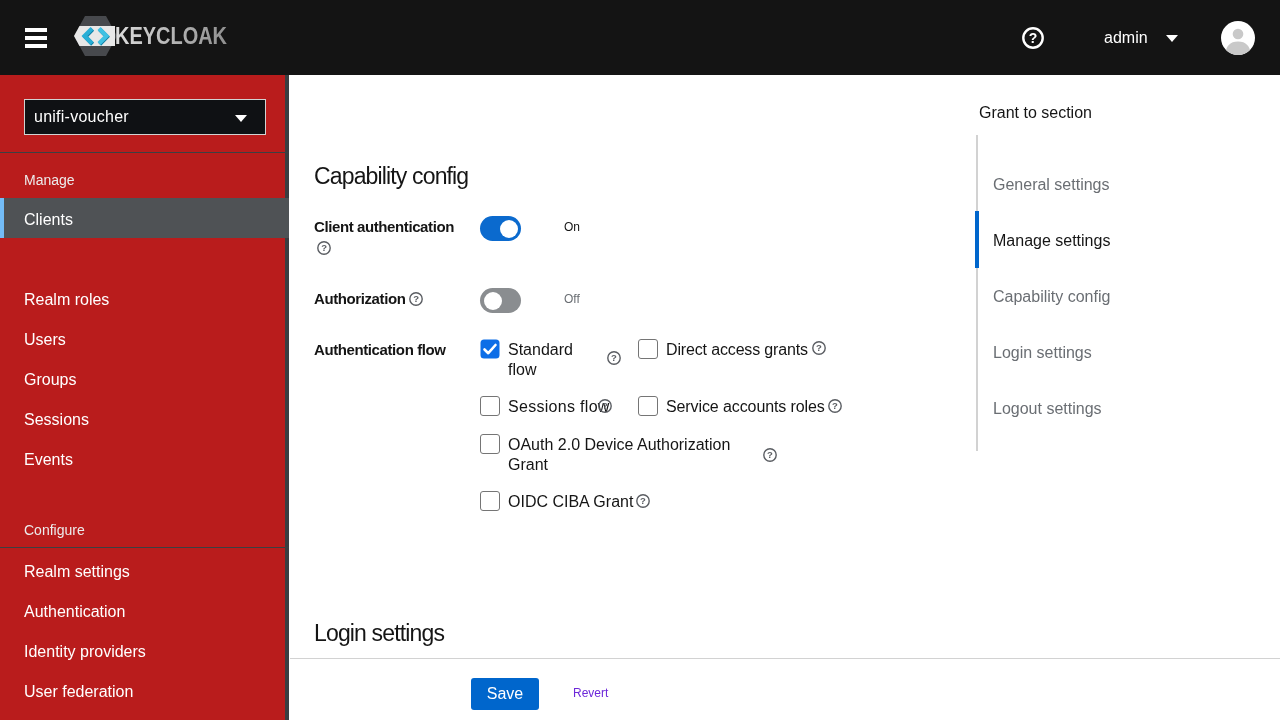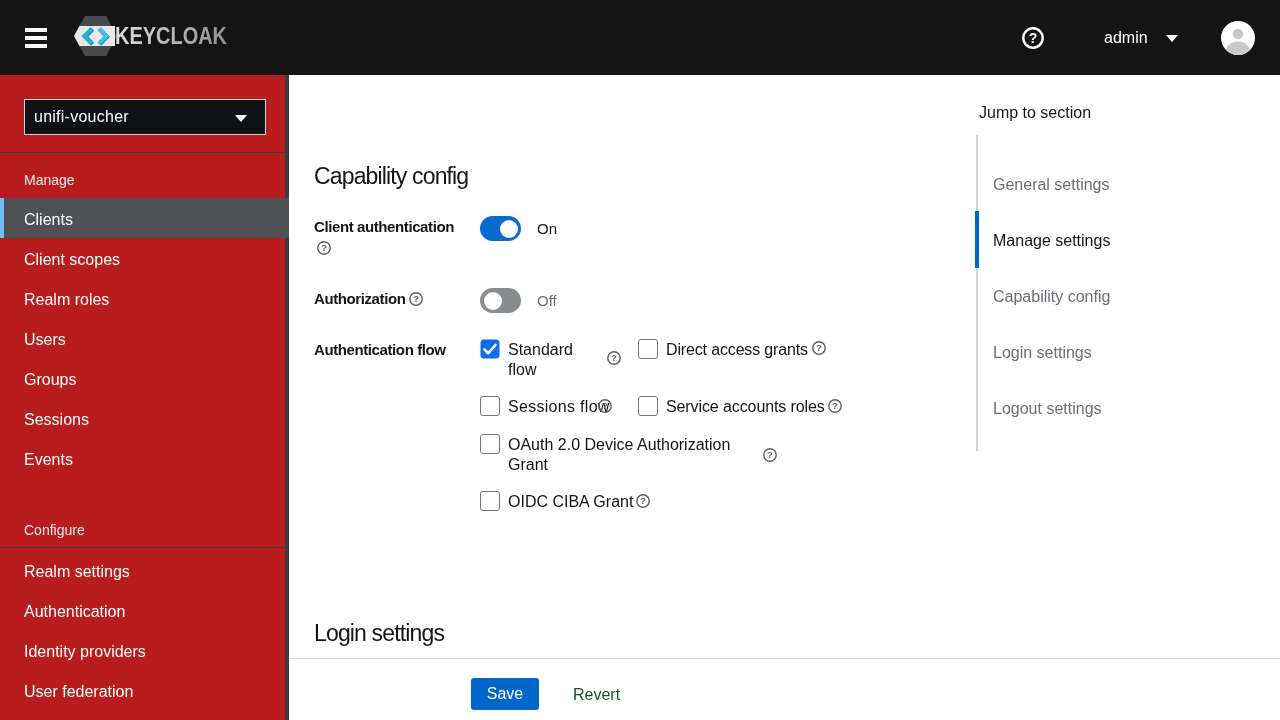--- a/index.html
+++ b/index.html
@@ -34,37 +34,37 @@
   
   h2.sect { position:absolute; left:314px; color:#151515; font-size:23px; font-weight:400; letter-spacing:-0.85px; }
   .flabel { position:absolute; left:314px; width:160px; color:#151515; font-size:15px; font-weight:700; letter-spacing:-0.4px; line-height:21px; }
   .qicon { display:inline-block; vertical-align:-2px; }
   .toggle { position:absolute; left:480px; width:41px; height:25px; border-radius:12.5px; }
   .toggle .knob { position:absolute; top:3.5px; width:18px; height:18px; border-radius:50%; background:#fff; }
   .toggle.on { background:#0b6ace; }
   .toggle.on .knob { right:3.5px; }
   .toggle.off { background:#8a8d90; }
   .toggle.off .knob { left:3.5px; }
-  .tlabel { position:absolute; font-size:15px; }
+  .tlabel { position:absolute; font-size:12px;margin-left:27px; }
   .cbx { position:absolute; width:20px; height:20px; border-radius:3px; }
   .cbx.unchecked { background:#fff; border:1px solid #757575; }
   .ctext { position:absolute; color:#151515; font-size:16px; line-height:20px; }
   .qabs { position:absolute; }
 
   
   #jumptitle { position:absolute; left:979px; top:104px; font-size:16px; color:#151515; }
   #jumpline { position:absolute; left:976px; top:135px; width:2px; height:316px; background:#d2d2d2; }
   .jitem { position:absolute; left:993px; font-size:16px; color:#6a6e73; }
   #jcurbar { position:absolute; left:975px; top:211px; width:4px; height:57px; background:#0066cc; }
 
   
   #footline { position:absolute; left:290px; top:658px; width:990px; height:1px; background:#d2d2d2; }
   #savebtn { position:absolute; left:471px; top:678px; width:68px; height:32px; background:#0066cc;
     border-radius:3px; color:#fff; font-size:16px; text-align:center; line-height:32px; }
-  #revert { position:absolute; left:573px; top:686px; color:#14532d; font-size:16px; }
+  #revert { position:absolute; left:573px; top:686px; color:#6d28d9; font-size:12px; }
 </style>
 </head>
 <body>
 
 <h2 class="sect" style="top:163px;">Capability config</h2>
 
 <div class="flabel" style="top:216px;">Client authentication<br>
   <svg class="qicon" style="margin-left:3px;" width="14" height="14" viewBox="0 0 14 14">
       <circle cx="7" cy="7" r="6.2" fill="none" stroke="#5a5d62" stroke-width="1.4"></circle>
       <text x="7" y="10.4" font-size="9.5" font-weight="700" fill="#5a5d62" text-anchor="middle">?</text>
@@ -128,21 +128,21 @@
 
 <div class="cbx unchecked" style="left:480px; top:491px;"></div>
 <div class="ctext" style="left:508px; top:492px;">OIDC CIBA Grant</div>
 <svg class="qabs" style="left:636px; top:494px;" width="14" height="14" viewBox="0 0 14 14">
     <circle cx="7" cy="7" r="6.2" fill="none" stroke="#5a5d62" stroke-width="1.4"></circle>
     <text x="7" y="10.4" font-size="9.5" font-weight="700" fill="#5a5d62" text-anchor="middle">?</text>
   </svg>
 
 <h2 class="sect" style="top:620px;">Login settings</h2>
 
-<div id="jumptitle">Jump to section</div>
+<div id="jumptitle">Grant to section</div>
 <div id="jumpline"></div>
 <div id="jcurbar"></div>
 <div class="jitem" style="top:176px;">General settings</div>
 <div class="jitem" style="top:232px; color:#151515;">Manage settings</div>
 <div class="jitem" style="top:288px;">Capability config</div>
 <div class="jitem" style="top:344px;">Login settings</div>
 <div class="jitem" style="top:400px;">Logout settings</div>
 
 <div id="footline"></div>
 <div id="savebtn">Save</div>
@@ -151,23 +151,20 @@
 <div id="sidebar">
   <div id="sbscroll"></div>
   <div id="realmsel">
       <span class="txt">unifi-voucher</span>
       <span class="car"></span>
     </div>
   <div class="sbdivider" style="top:77px;"></div>
   <div class="navsection" style="top:97px;">Manage</div>
   <div class="navitem current" style="top:123px;">
       <span>Clients</span>
-    </div>
-  <div class="navitem" style="top:163px;">
-      <span>Client scopes</span>
     </div>
   <div class="navitem" style="top:203px;">
       <span>Realm roles</span>
     </div>
   <div class="navitem" style="top:243px;">
       <span>Users</span>
     </div>
   <div class="navitem" style="top:283px;">
       <span>Groups</span>
     </div>

